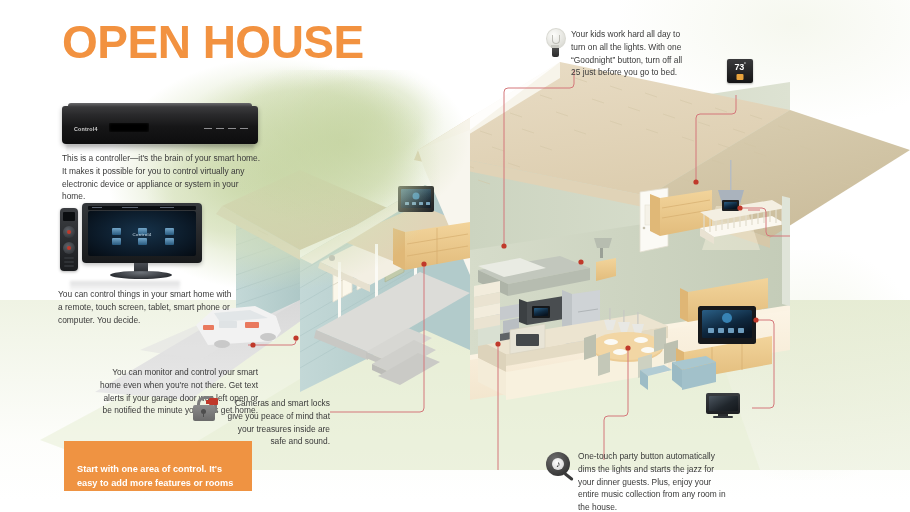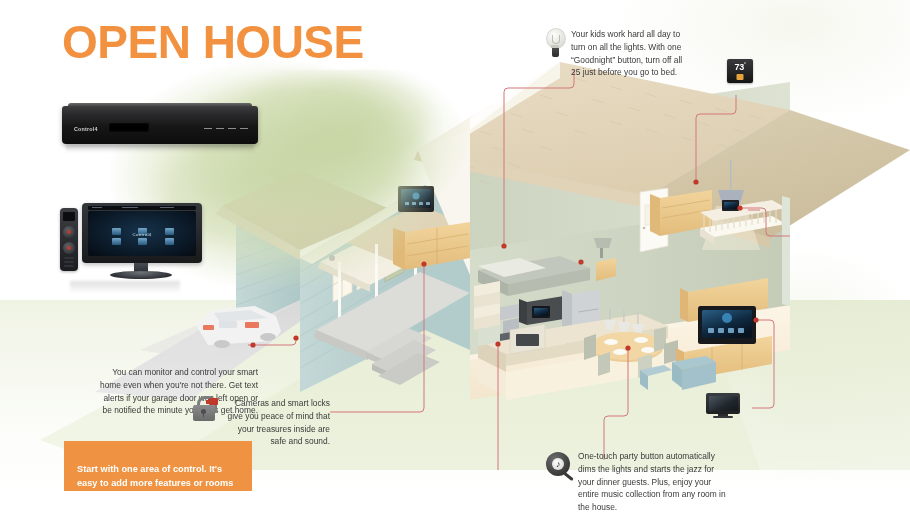--- a/index.html
+++ b/index.html
@@ -672,20 +672,21 @@
     <div class="ctrl-brand">Control4</div>
     <div class="ctrl-window"></div>
     <div class="ctrl-dashes">
         <i></i>
         <i></i>
         <i></i>
         <i></i>
       </div>
   </div>
   <div class="dev-reflection"></div>
+  <div class="note" style="left:62px;top:152px;width:200px;">This is a controller—it's the brain of your smart home. It makes it possible for you to control virtually any electronic device or appliance or system in your home.</div>
 
   <div id="screens">
     <div class="remote">
       <div class="rs"></div>
       <div class="rd a">
           <i></i>
         </div>
       <div class="rd b">
           <i></i>
         </div>
@@ -708,20 +709,21 @@
             <b></b>
             <b></b>
         </div>
         <div class="mon-logo">Control4</div>
       </div>
     </div>
     <div class="mon-neck"></div>
     <div class="mon-base"></div>
   </div>
   <div class="screens-reflect"></div>
+  <div class="note" style="left:58px;top:288px;width:180px;">You can control things in your smart home with a remote, touch screen, tablet, smart phone or computer. You decide.</div>
 
   <div class="note r" style="left:98px;top:338px;width:160px;margin-top:28px;">You can monitor and control your smart home even when you're not there. Get text alerts if your garage door was left open or be notified the minute your kids get home.</div>
 
   <div class="ico ico-lock" style="left:192px;top:396px;">
     <div class="lock-shackle"></div>
     <div class="lock-body"></div>
     <div class="lock-key"></div>
     <div class="lock-cam"></div>
   </div>
   <div class="note r" style="left:222px;top:397px;width:108px;">Cameras and smart locks give you peace of mind that your treasures inside are safe and sound.</div>

